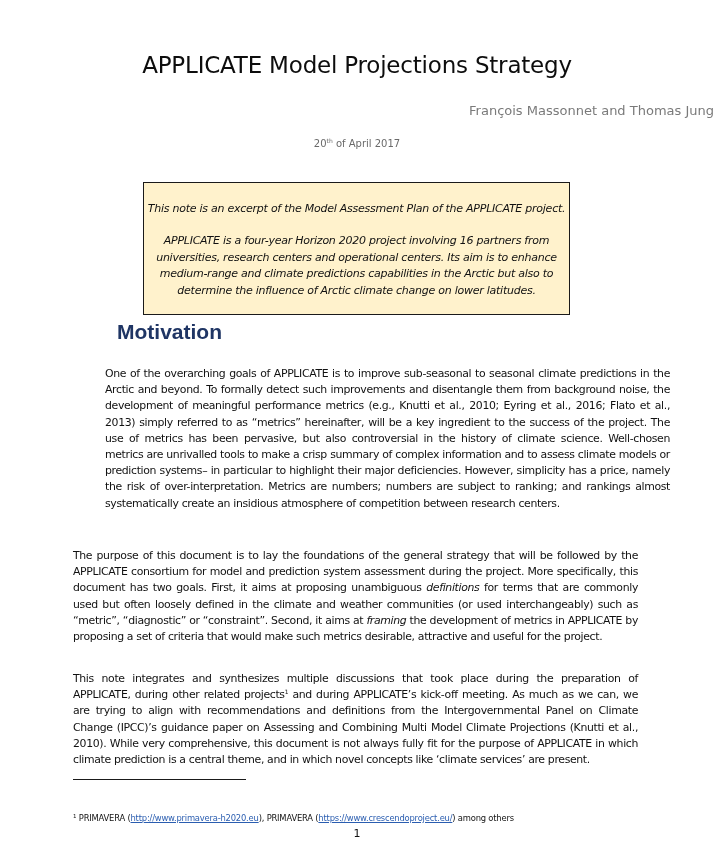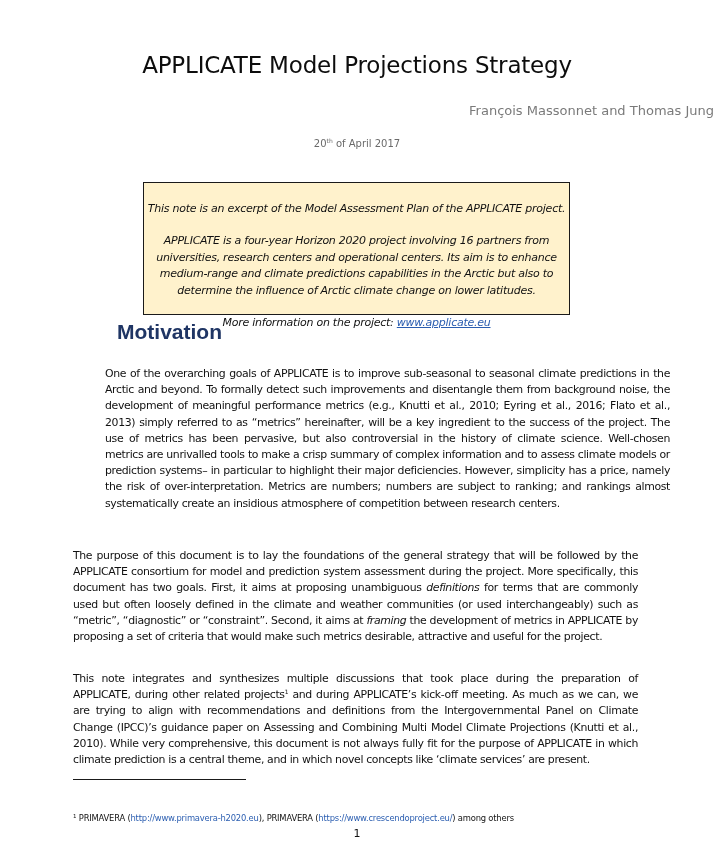--- a/index.html
+++ b/index.html
@@ -14,36 +14,35 @@
     .box a { color: #2a5db0; text-decoration: underline; }
     .heading { position: absolute; top: 320px; left: 73px; font-size: 21px; font-weight: bold; color: #1f3564; font-family: "Liberation Sans", sans-serif; margin-left: 44px; }
     .para { position: absolute; left: 73px; width: 565px; font-size: 10.9px; line-height: 16.2px; text-align: justify; color: #111; letter-spacing: -0.35px; margin: 0; font-family: "DejaVu Sans", sans-serif; }
     .p1 { top: 366px; margin-left: 32px; }
     .p2 { top: 548px; }
     .p3 { top: 671px; }
     .para sup { font-size: 6px; vertical-align: 4px; line-height: 0; }
     .fn-rule { position: absolute; top: 779px; left: 73px; width: 173px; height: 0; border-top: 1px solid #1a1a1a; }
     .footnote { position: absolute; top: 813px; left: 73px; font-size: 8.4px; color: #111; letter-spacing: -0.2px; white-space: nowrap; }
     .footnote sup { font-size: 5.5px; vertical-align: 3px; }
-    .footnote a { color: #2a5db0; }
+    .footnote a { color: #2a5db0; text-decoration: underline; }
     .pagenum { position: absolute; top: 827px; left: 0; width: 714px; text-align: center; font-size: 11px; color: #111; padding-left: 0px; }
   </style>
 </head>
 <body>
 
 <div class="title">APPLICATE Model Projections Strategy</div>
 <div class="authors">François Massonnet and Thomas Jung</div>
 <div class="date"><span>20</span><sup>th</sup><span> of April 2017</span></div>
 
 <div class="box">
   <p>This note is an excerpt of the Model Assessment Plan of the APPLICATE project.</p>
   <div class="gap"></div>
   <p>APPLICATE is a four-year Horizon 2020 project involving 16 partners from universities, research centers and operational centers. Its aim is to enhance medium-range and climate predictions capabilities in the Arctic but also to determine the influence of Arctic climate change on lower latitudes.</p>
   <div class="gap"></div>
-  <p><span>More information on the project: </span><a>www.applicate.eu</a></p>
 </div>
 
 <div class="heading">Motivation</div>
 
 <p class="para p1">One of the overarching goals of APPLICATE is to improve sub-seasonal to seasonal climate predictions in the Arctic and beyond. To formally detect such improvements and disentangle them from background noise, the development of meaningful performance metrics (e.g., Knutti et al., 2010; Eyring et al., 2016; Flato et al., 2013) simply referred to as “metrics” hereinafter, will be a key ingredient to the success of the project. The use of metrics has been pervasive, but also controversial in the history of climate science. Well-chosen metrics are unrivalled tools to make a crisp summary of complex information and to assess climate models or prediction systems– in particular to highlight their major deficiencies. However, simplicity has a price, namely the risk of over-interpretation. Metrics are numbers; numbers are subject to ranking; and rankings almost systematically create an insidious atmosphere of competition between research centers.</p>
 
 <p class="para p2"><span>The purpose of this document is to lay the foundations of the general strategy that will be followed by the APPLICATE consortium for model and prediction system assessment during the project. More specifically, this document has two goals. First, it aims at proposing unambiguous </span><em>definitions</em><span> for terms that are commonly used but often loosely defined in the climate and weather communities (or used interchangeably) such as “metric”, “diagnostic” or “constraint”. Second, it aims at </span><em>framing</em><span> the development of metrics in APPLICATE by proposing a set of criteria that would make such metrics desirable, attractive and useful for the project.</span></p>
 
 <p class="para p3"><span>This note integrates and synthesizes multiple discussions that took place during the preparation of APPLICATE, during other related projects</span><sup>1</sup><span> and during APPLICATE’s kick-off meeting. As much as we can, we are trying to align with recommendations and definitions from the Intergovernmental Panel on Climate Change (IPCC)’s guidance paper on Assessing and Combining Multi Model Climate Projections (Knutti et al., 2010). While very comprehensive, this document is not always fully fit for the purpose of APPLICATE in which climate prediction is a central theme, and in which novel concepts like ‘climate services’ are present.</span></p>
 

